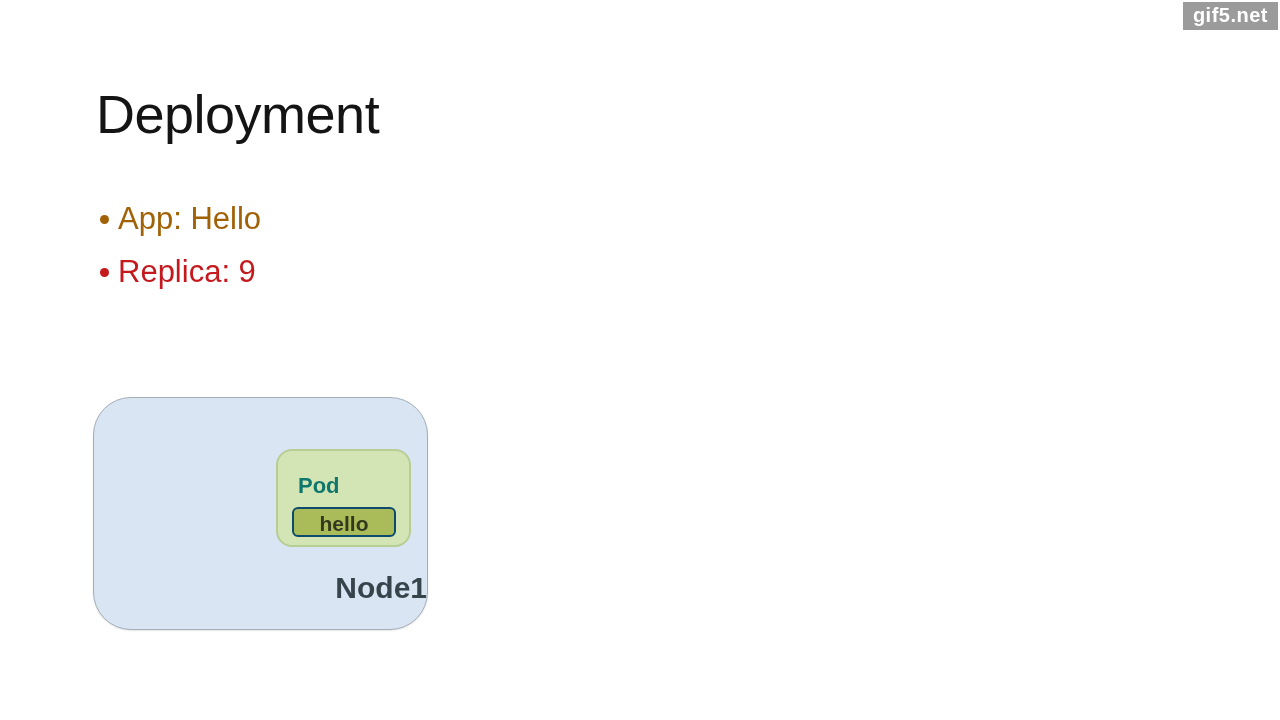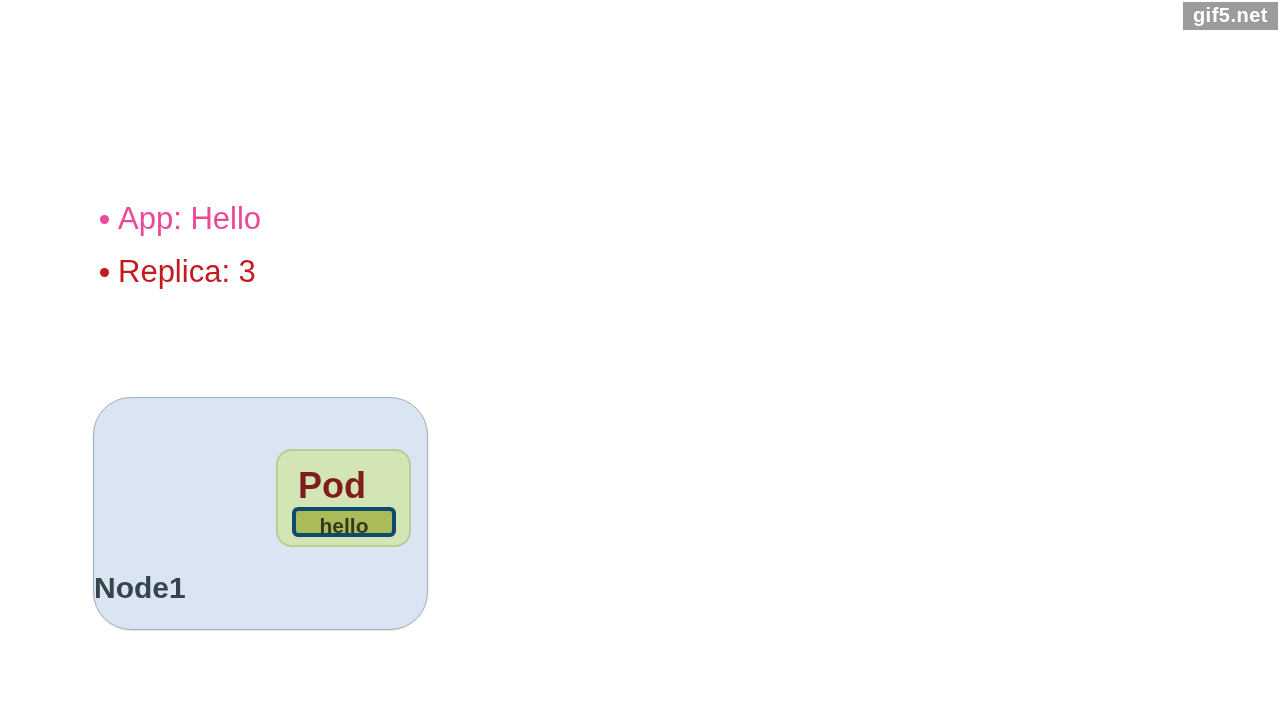--- a/index.html
+++ b/index.html
@@ -54,21 +54,21 @@
   }
   .bullet::before {
     content: "";
     display: inline-block;
     width: 9px; height: 9px;
     border-radius: 50%;
     background: currentColor;
     margin-right: 9px;
     flex: 0 0 auto;
   }
-  .b-black { color: #ec4899; text-align: center; }
+  .b-black { color: #a16207; text-align: center; }
   .b-red   { color: #c4191d; }
 
   
   .nodes {
     position: absolute;
     left: 93px; top: 397px;
     display: flex;
     gap: 32px;
   }
   .node {
@@ -76,68 +76,69 @@
     width: 333px; height: 231px;
     background: #d9e5f2;
     border: 1px solid #a4aeb8;
     border-radius: 38px;
     box-shadow: 0 1px 2px rgba(0,0,0,0.10);
   }
   .node-label {
     position: absolute;
     left: 0; right: 0;
     bottom: 24px;
-    text-align: left;
+    text-align: right;
     font-size: 30px;
     font-weight: bold;
     color: #36454c;
   }
 
   
   .pod {
     position: absolute;
     left: 182px; top: 51px;
     width: 131px; height: 94px;
     background: #d3e5b5;
     border: 2px solid #b6cd94;
     border-radius: 16px;
   }
   .pod-label {
     padding: 18px 0 0 20px;
-    font-size: 36px;
+    font-size: 22px;
     line-height: 34px;
     font-weight: bold;
-    color: #7f1d1d;
+    color: #0f766e;
   }
   .container-chip {
     position: absolute;
     left: 14px; top: 56px;
     width: 104px; height: 30px;
     background: #a9bc59;
-    border: 4px solid #0c4a6e;
+    border: 2px solid #0c4a6e;
     border-radius: 6px;
     text-align: center;
     font-size: 21px;
     line-height: 30px;
     font-weight: bold;
     color: #32391f;
     box-sizing: border-box;
   }
 </style>
 </head>
 <body>
 
 <div class="stage">
 
   <div class="watermark">gif5.net</div>
 
+  <div class="title">Deployment</div>
 
   <ul class="bullets">
     <li class="bullet b-black">App: Hello</li>
-    <li class="bullet b-red">Replica: 3</li>
+    <li class="bullet b-red">Replica: 9</li>
   </ul>
 
   <div class="nodes">
 
     <div class="node">
       <div class="pod">
         <div class="pod-label">Pod</div>
         <div class="container-chip">hello</div>
       </div>
       <div class="node-label">Node1</div>

